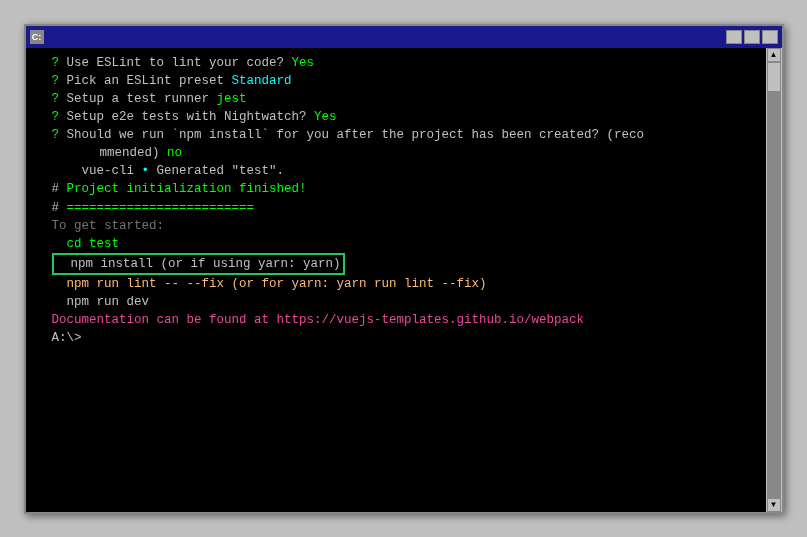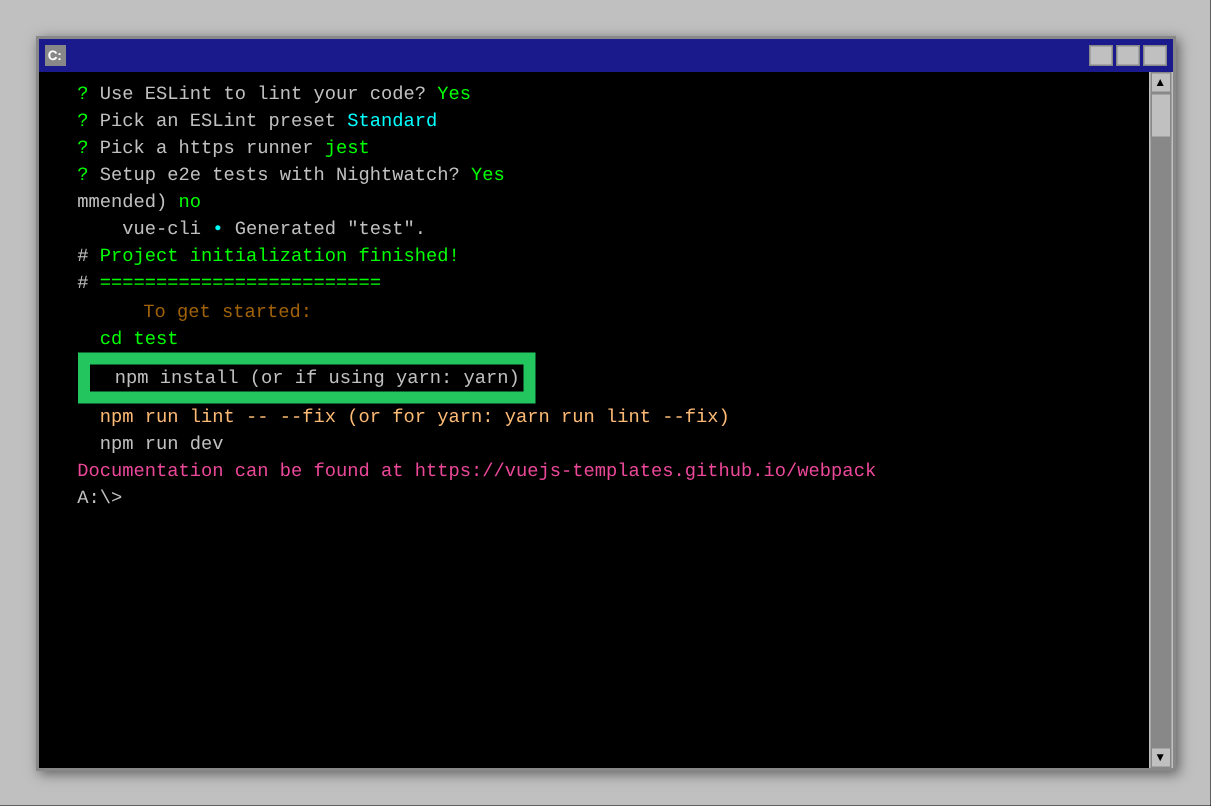--- a/index.html
+++ b/index.html
@@ -92,21 +92,21 @@
       color: #c0c0c0;
       position: relative;
     }
 
     .line {
       white-space: pre;
     }
 
     .highlighted-line {
       display: inline-block;
-      border: 8px solid #22c55e;
+      border: 2px solid #22c55e;
       padding: 0 2px;
       color: #c0c0c0;
     }
 
     .scrollbar {
       width: 16px;
       background: #c0c0c0;
       position: absolute;
       right: 0;
       top: 0;
@@ -159,30 +159,31 @@
       <div class="tb-btn"></div>
       <div class="tb-btn"></div>
       <div class="tb-btn close"></div>
     </div>
   </div>
 
   <div style="display:flex; flex:1; overflow:hidden; position:relative;">
     <div class="terminal-content" id="terminal">
     <div class="line"><span style="color: rgb(0, 255, 0);">? </span><span style="color: rgb(192, 192, 192);">Use ESLint to lint your code? </span><span style="color: rgb(0, 255, 0);">Yes</span></div>
         <div class="line"><span style="color: rgb(0, 255, 0);">? </span><span style="color: rgb(192, 192, 192); margin-top: 11px;">Pick an ESLint preset </span><span style="color: rgb(0, 255, 255);">Standard</span></div>
-        <div class="line"><span style="color: rgb(0, 255, 0);">? </span><span style="color: rgb(192, 192, 192);">Pick a https runner </span><span style="color: rgb(0, 255, 0);">jest</span></div>
+        <div class="line"><span style="color: rgb(0, 255, 0);">? </span><span style="color: rgb(192, 192, 192);">Setup a test runner </span><span style="color: rgb(0, 255, 0);">jest</span></div>
         <div class="line"><span style="color: rgb(0, 255, 0);">? </span><span style="color: rgb(192, 192, 192);">Setup e2e tests with Nightwatch? </span><span style="color: rgb(0, 255, 0);">Yes</span></div>
-        <div class="line"><span style="color: rgb(192, 192, 192);">mmended) </span><span style="color: rgb(0, 255, 0);">no</span></div>
+        <div class="line"><span style="color: rgb(0, 255, 0);">? </span><span style="color: rgb(192, 192, 192);">Should we run `npm install` for you after the project has been created? (reco</span></div>
+        <div class="line"><span style="color: rgb(192, 192, 192); margin-left: 48px;">mmended) </span><span style="color: rgb(0, 255, 0);">no</span></div>
         <div class="line"><span style="color: rgb(192, 192, 192);"></span></div>
         <div class="line"><span style="color: rgb(192, 192, 192);">    vue-cli </span><span style="color: rgb(0, 255, 255);">• </span><span style="color: rgb(192, 192, 192);">Generated "test".</span></div>
         <div class="line"><span style="color: rgb(192, 192, 192);"></span></div>
         <div class="line"><span style="color: rgb(192, 192, 192);"># </span><span style="color: rgb(0, 255, 0);">Project initialization finished!</span></div>
         <div class="line"><span style="color: rgb(192, 192, 192);"># </span><span style="color: rgb(0, 255, 0);">=========================</span></div>
         <div class="line"><span style="color: rgb(192, 192, 192);"></span></div>
-        <div class="line"><span style="color: #a16207; margin-left: 44px;">To get started:</span></div>
+        <div class="line"><span style="color: #737373;">To get started:</span></div>
         <div class="line"><span style="color: rgb(192, 192, 192);"></span></div>
         <div class="line"><span style="color: rgb(0, 255, 0);">  cd test</span></div>
         <div class="line"><span class="highlighted-line" style="color: rgb(192, 192, 192);">  npm install (or if using yarn: yarn)</span></div>
         <div class="line"><span style="color: #fdba74;">  npm run lint -- --fix (or for yarn: yarn run lint --fix)</span></div>
         <div class="line"><span style="color: rgb(192, 192, 192);">  npm run dev</span></div>
         <div class="line"><span style="color: rgb(192, 192, 192);"></span></div>
         <div class="line"><span style="color: #ec4899;">Documentation can be found at https://vuejs-templates.github.io/webpack</span></div>
         <div class="line"><span style="color: rgb(192, 192, 192);"></span></div>
         <div class="line"><span style="color: rgb(192, 192, 192);"></span></div>
         <div class="line"><span style="color: rgb(192, 192, 192);">A:\&gt;</span></div>

